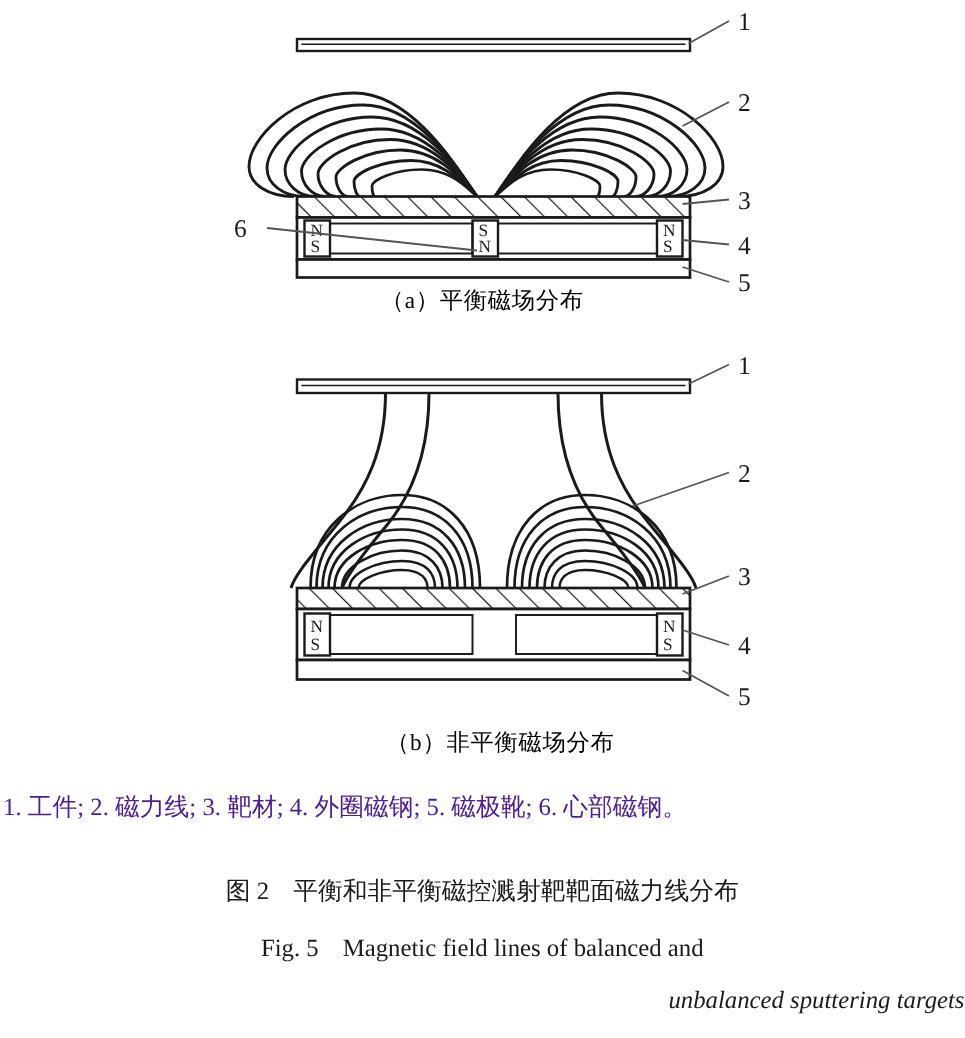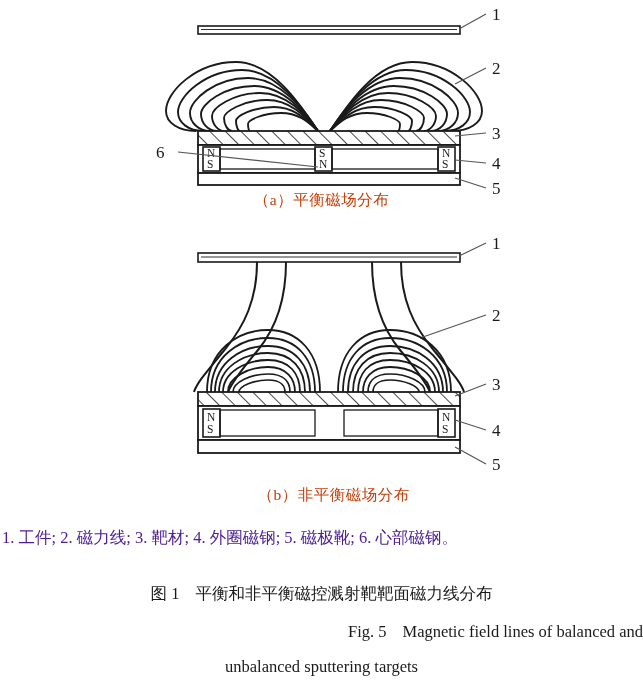--- a/index.html
+++ b/index.html
@@ -27,21 +27,21 @@
     top: 0;
     width: 643px;
     height: 520px;
   }
   .subcaption {
     position: absolute;
     width: 643px;
     text-align: center;
     font-size: 15.5px;
     letter-spacing: 0.5px;
-    color: #c2410c;
+    color: #000000;
   }
   #subcaption-a { top: 190px; }
   #subcaption-b { top: 485px; padding-left: 12px; }
 
   .legend-line {
     position: absolute;
     top: 527px;
     left: 2px;
     width: 639px;
     font-size: 16.5px;
@@ -53,31 +53,32 @@
     top: 583px;
     width: 643px;
     text-align: center;
     font-size: 16.5px;
     color: #1a1a1a;
   }
   .caption-en1 {
     position: absolute;
     top: 622px;
     width: 643px;
+    text-align: center;
+    font-size: 16.5px;
+    color: #1a1a1a;
+  }
+  .caption-en2 {
+    position: absolute;
+    top: 657px;
+    width: 643px;
     text-align: right;
     font-size: 16.5px;
     color: #1a1a1a;
-  }
-  .caption-en2 {
-    position: absolute;
-    top: 657px;
-    width: 643px;
-    text-align: center;
-    font-size: 16.5px;
-    color: #1a1a1a;
+    font-style: italic;
   }
   .cap-gap { display: inline-block; width: 16px; }
   text.pole-letter {
     font-family: "Liberation Serif", "DejaVu Serif", serif;
     font-size: 11.5px;
     fill: #1a1a1a;
   }
   text.ref-num {
     font-family: "Liberation Serif", "DejaVu Serif", serif;
     font-size: 17px;
@@ -256,19 +257,19 @@
       </g>
       <text class="ref-num" x="492" y="470">5</text>
     </g>
   </svg>
 
   <div class="subcaption" id="subcaption-a">（a）平衡磁场分布</div>
   <div class="subcaption" id="subcaption-b">（b）非平衡磁场分布</div>
 
   <div class="legend-line">1. 工件; 2. 磁力线; 3. 靶材; 4. 外圈磁钢; 5. 磁极靴; 6. 心部磁钢。</div>
 
-  <div class="caption-cn"><span>图 1</span><span class="cap-gap"></span><span>平衡和非平衡磁控溅射靶靶面磁力线分布</span></div>
+  <div class="caption-cn"><span>图 2</span><span class="cap-gap"></span><span>平衡和非平衡磁控溅射靶靶面磁力线分布</span></div>
 
   <div class="caption-en1"><span>Fig. 5</span><span class="cap-gap"></span><span>Magnetic field lines of balanced and</span></div>
 
   <div class="caption-en2">unbalanced sputtering targets</div>
 
 </div>
 
 </body></html>

